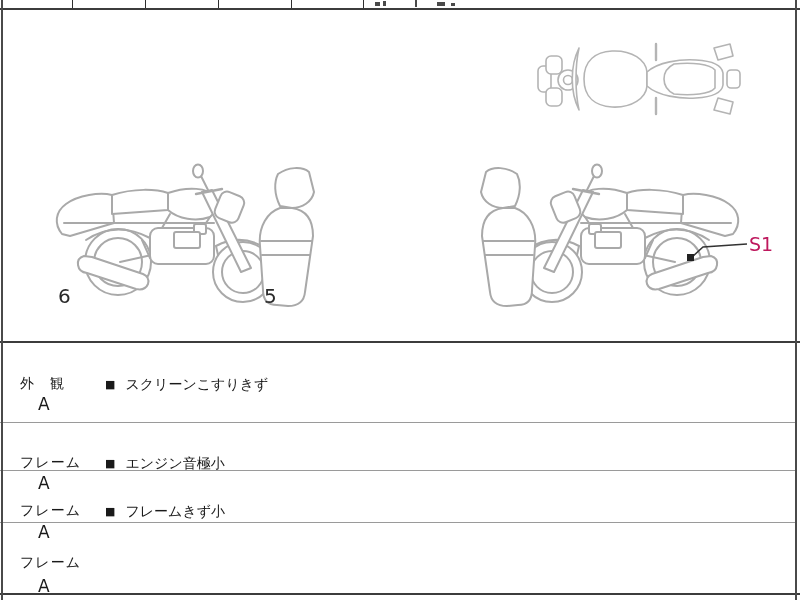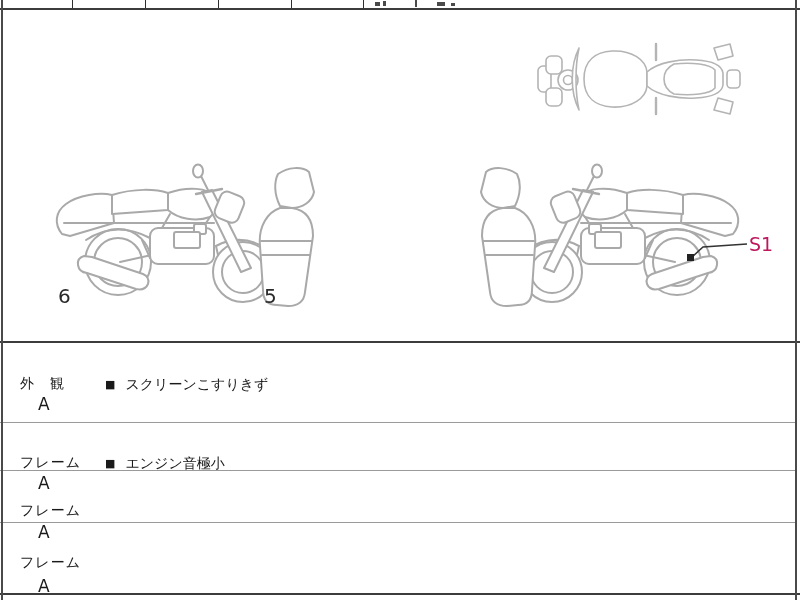--- a/index.html
+++ b/index.html
@@ -126,20 +126,21 @@
 
 <div class="abs row" style="top:423px;height:47px">
   <div class="cat" style="top:7px">フレーム</div>
   <div class="grade" style="top:26px">A</div>
   <div class="remark" style="top:8px"><span class="bullet">■</span><span>エンジン音極小</span></div>
 </div>
 
 <div class="abs row" style="top:471px;height:51px">
   <div class="cat" style="top:7px">フレーム</div>
   <div class="grade" style="top:27px">A</div>
+  <div class="remark" style="top:8px"><span class="bullet">■</span><span>フレームきず小</span></div>
 </div>
 
 <div class="abs row" style="top:523px;height:70px">
   <div class="cat" style="top:7px">フレーム</div>
   <div class="grade" style="top:29px">A</div>
 </div>
 
 <div class="abs border-left"></div>
 <div class="abs border-right"></div>
 

